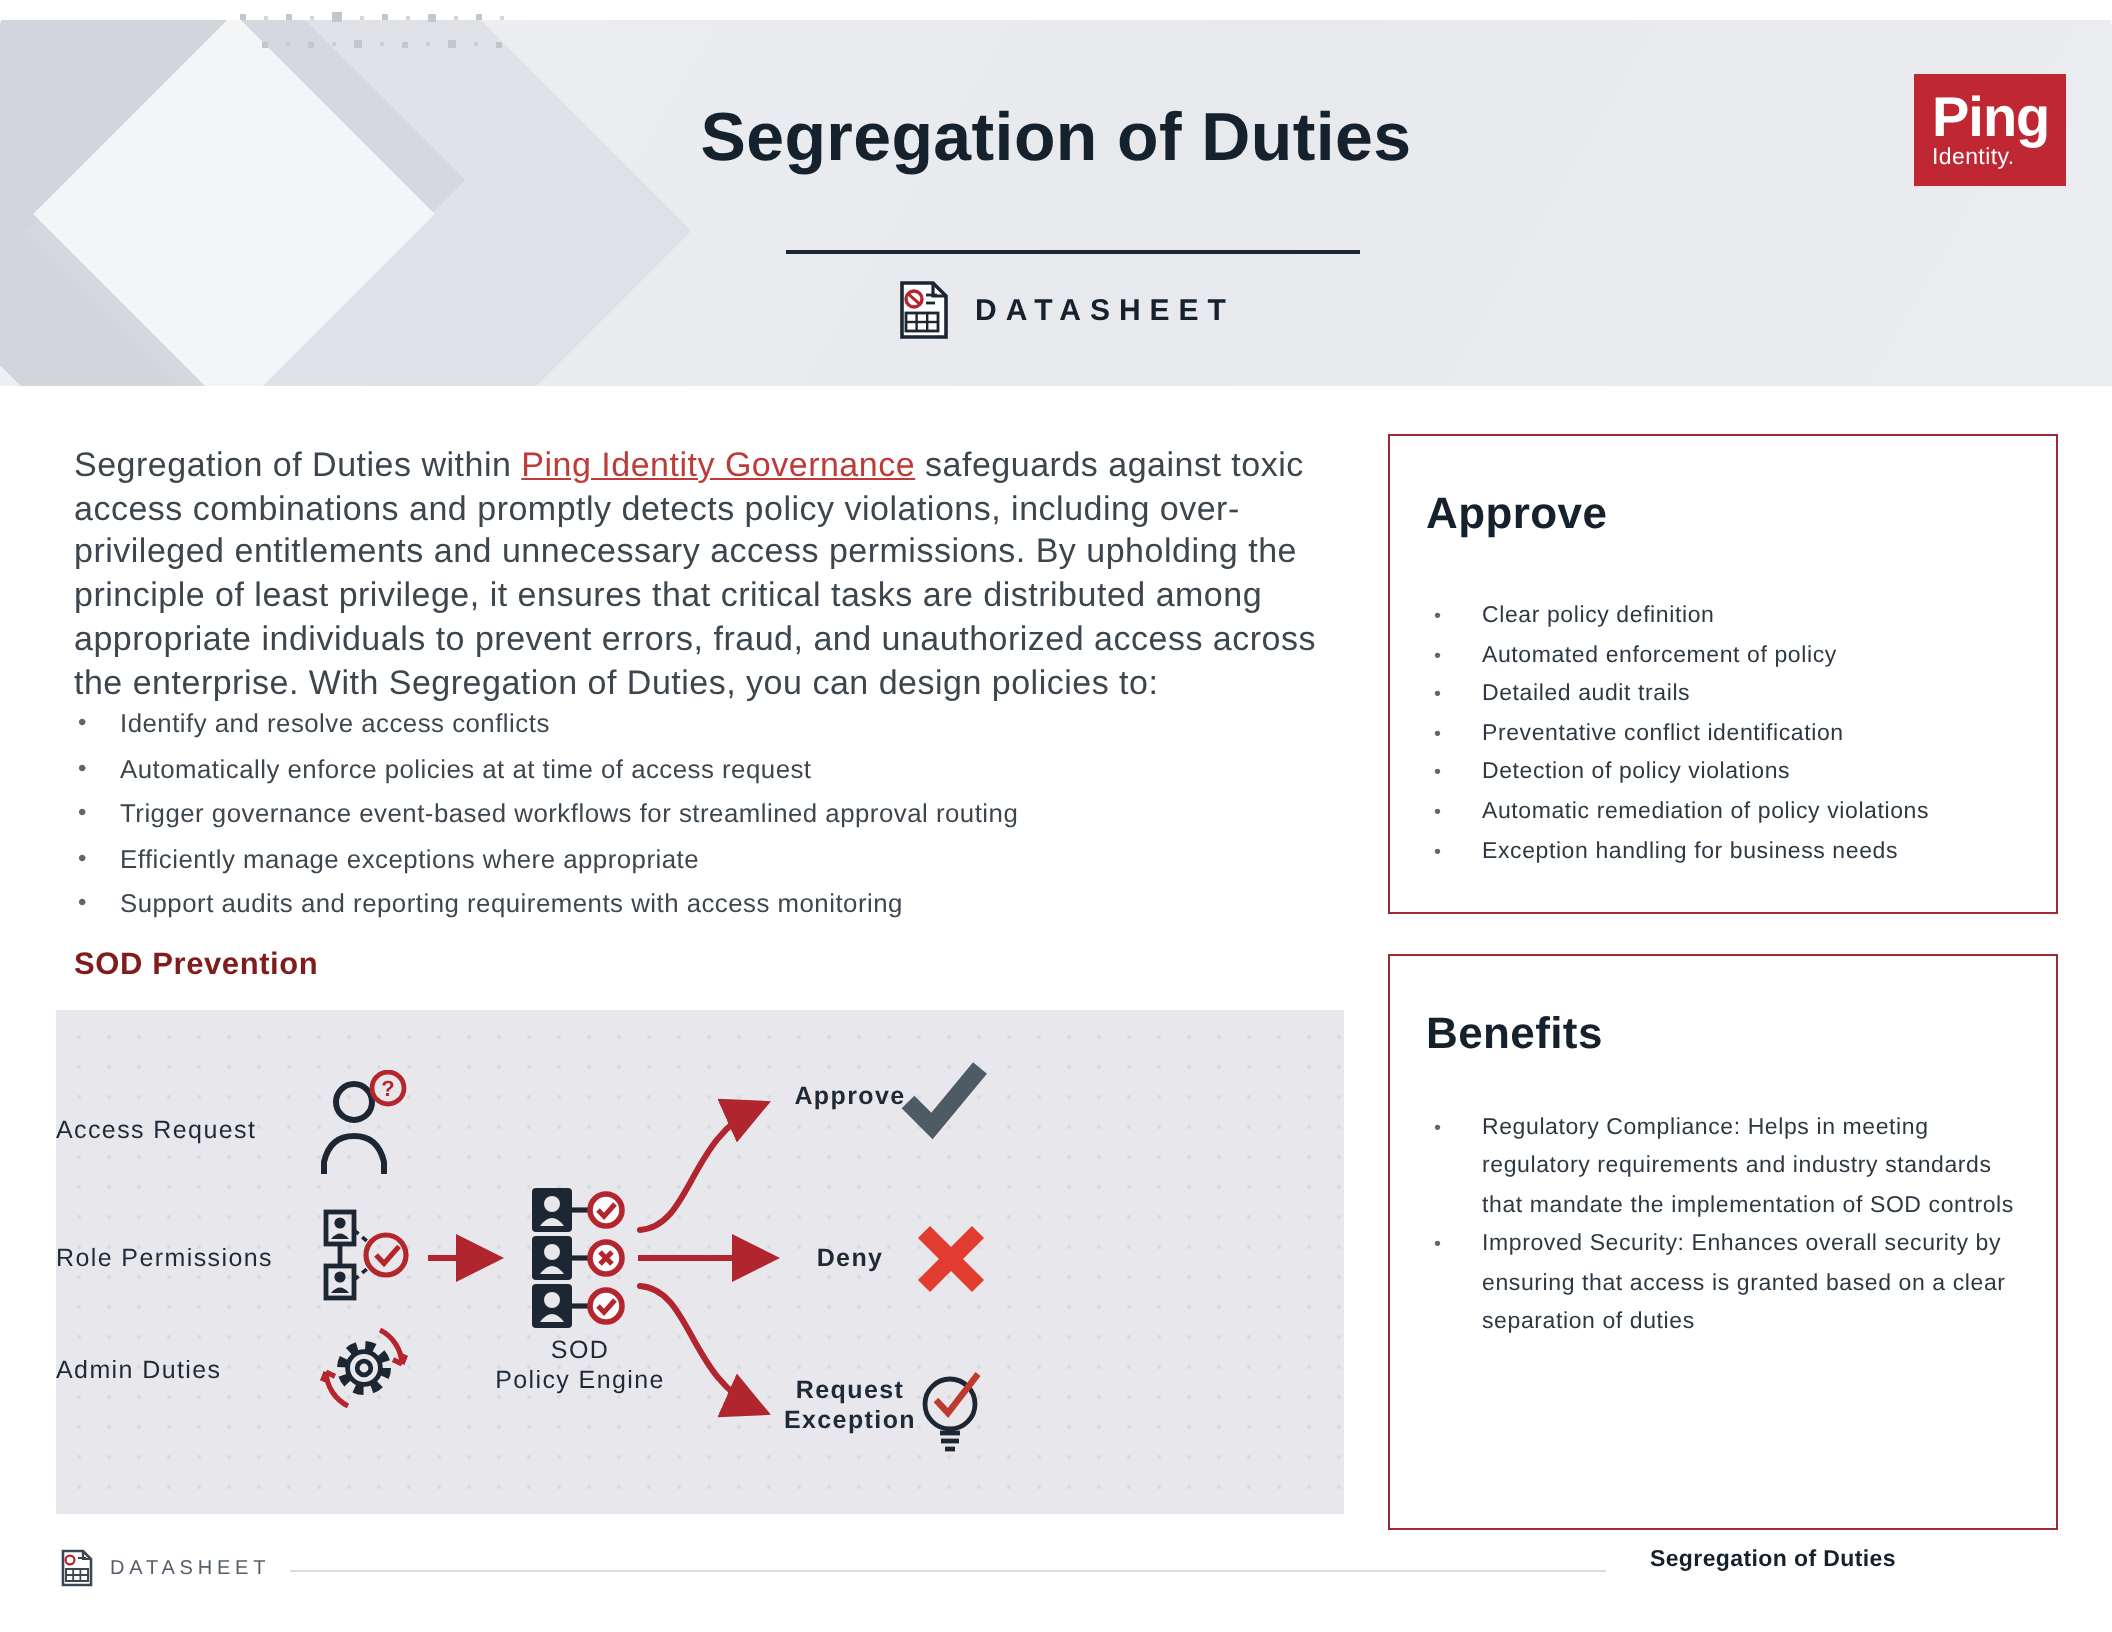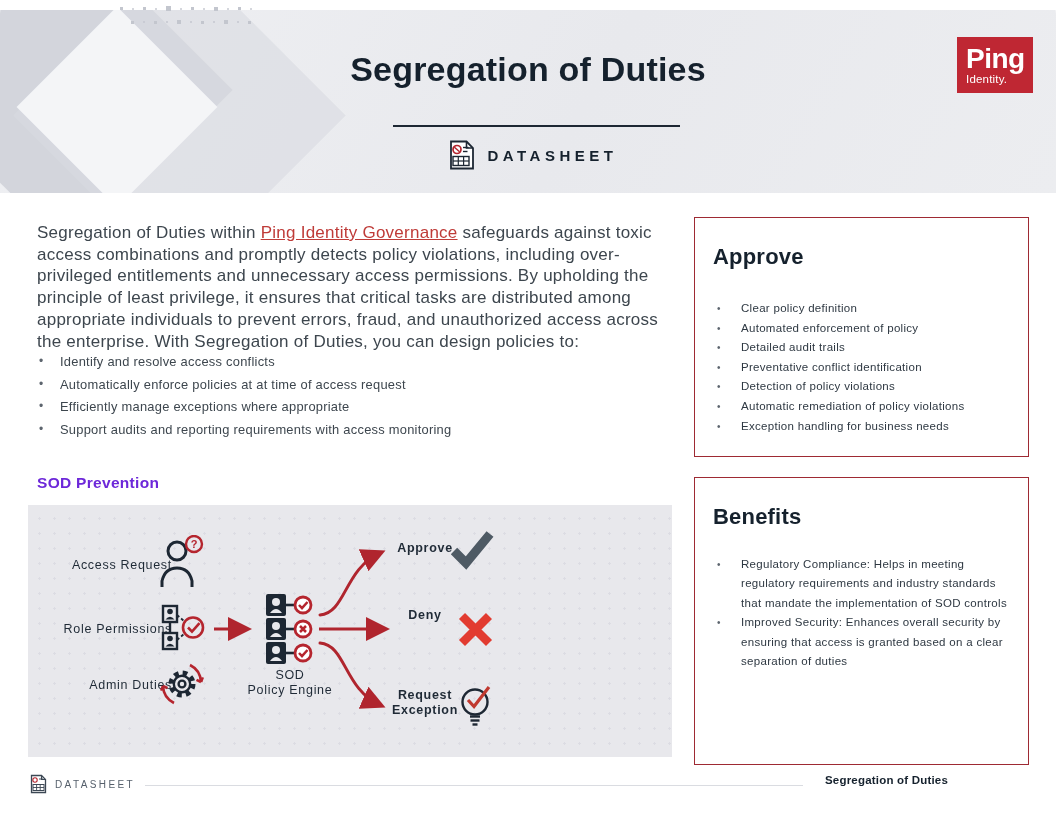--- a/index.html
+++ b/index.html
@@ -38,28 +38,28 @@
   
   .intro-p{position:absolute;left:37px;top:222px;width:624px;margin:0;
            font-size:17px;line-height:21.7px;color:#3d464e;letter-spacing:0.25px;}
   .intro-p a{color:#bf3b38;text-decoration:underline;cursor:pointer;}
   .main-bullets{position:absolute;left:37px;top:354px;margin:0;padding:0;list-style:none;width:620px;}
   .main-bullets li{position:relative;padding-left:23px;margin-bottom:7px;
                    font-size:12.9px;line-height:15.5px;color:#3d464e;letter-spacing:0.25px;}
   .main-bullets li::before{content:"•";position:absolute;left:2px;top:0;color:#5d656e;font-size:12px;}
 
   .sod-heading{position:absolute;left:37px;top:474px;margin:0;font-size:15.5px;font-weight:bold;
-               color:#6d28d9;letter-spacing:0.3px;}
+               color:#7f1d1d;letter-spacing:0.3px;}
 
   
   .diagram{position:absolute;left:28px;top:505px;width:644px;height:252px;background:#e8e8ec;
            background-image:radial-gradient(#dcdce3 1px,transparent 1.2px);
            background-size:15px 15px;background-position:4px 6px;}
   .diagram *{box-sizing:border-box;}
-  .diag-label{position:absolute;left:16px;width:128px;text-align:right;font-size:12.5px;
+  .diag-label{position:absolute;left:0;width:128px;font-size:12.5px;
               color:#1f2a36;letter-spacing:0.7px;}
   .diag-out-label{position:absolute;left:352px;width:90px;text-align:center;font-size:12.5px;
                   font-weight:bold;color:#1f2a36;letter-spacing:0.7px;line-height:14.5px;}
   .engine-label{position:absolute;left:212px;top:163px;width:100px;text-align:center;
                 font-size:12.5px;color:#1f2a36;letter-spacing:0.7px;line-height:14.5px;}
   .abs{position:absolute;}
 
   
   .box{position:absolute;left:694px;width:335px;border:1.5px solid #9e2a33;background:#fff;box-sizing:border-box;}
   .box.features{top:217px;height:240px;}
@@ -140,20 +140,21 @@
   <div class="logo">
     <span class="brand">Ping</span>
     <span class="brand-sub">Identity.</span>
   </div>
 
   <p class="intro-p"><span>Segregation of Duties within </span><a>Ping Identity Governance</a><span> safeguards against toxic access combinations and promptly detects policy violations, including over-privileged entitlements and unnecessary access permissions. By upholding the principle of least privilege, it ensures that critical tasks are distributed among appropriate individuals to prevent errors, fraud, and unauthorized access across the enterprise. With Segregation of Duties, you can design policies to:</span></p>
 
   <ul class="main-bullets">
     <li>Identify and resolve access conflicts</li>
     <li>Automatically enforce policies at at time of access request</li>
+    <li>Trigger governance event-based workflows for streamlined approval routing</li>
     <li>Efficiently manage exceptions where appropriate</li>
     <li>Support audits and reporting requirements with access monitoring</li>
   </ul>
 
   <h2 class="sod-heading">SOD Prevention</h2>
 
   <div class="diagram">
 
     <span class="diag-label" style="top:53px;">Access Request</span>
     <span class="diag-label" style="top:117px;">Role Permissions</span>
@@ -228,21 +229,21 @@
           <path d="M0,0 L8,4 L0,8 z" fill="#b0252e"></path>
         </marker>
       </defs>
       <path d="M186 124 H 218" fill="none" stroke="#b0252e" stroke-width="3" marker-end="url(#ah)"></path>
       <path d="M292 110 C 318 108 316 64 352 48" fill="none" stroke="#b0252e" stroke-width="3" stroke-linecap="round" marker-end="url(#ah)"></path>
       <path d="M291 124 H 356" fill="none" stroke="#b0252e" stroke-width="3" marker-end="url(#ah)"></path>
       <path d="M292 138 C 318 140 316 184 352 200" fill="none" stroke="#b0252e" stroke-width="3" stroke-linecap="round" marker-end="url(#ah)"></path>
     </svg>
 
     <span class="diag-out-label" style="top:36px;">Approve</span>
-    <span class="diag-out-label" style="top:103px;">Deny</span>
+    <span class="diag-out-label" style="top:117px;">Deny</span>
     <span class="diag-out-label" style="top:183px;">Request Exception</span>
 
     <svg class="abs" style="left:422px;top:23px;" width="44" height="42" viewBox="0 0 44 42">
       <path d="M4 23 L16 35 L40 6" fill="none" stroke="#4e5a64" stroke-width="9"></path>
     </svg>
 
     <svg class="abs" style="left:429px;top:106px;" width="37" height="37" viewBox="0 0 37 37">
       <path d="M5 5 L32 32 M32 5 L5 32" stroke="#e23b30" stroke-width="8.5"></path>
     </svg>
 

